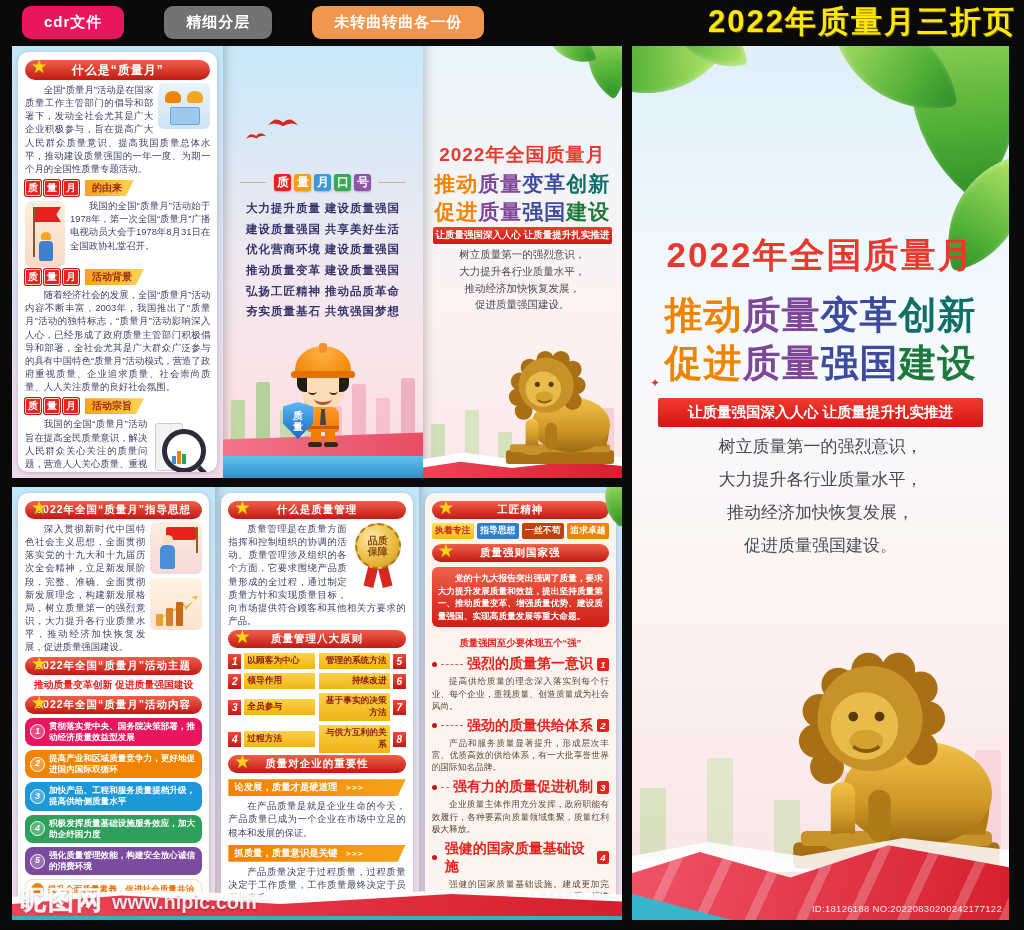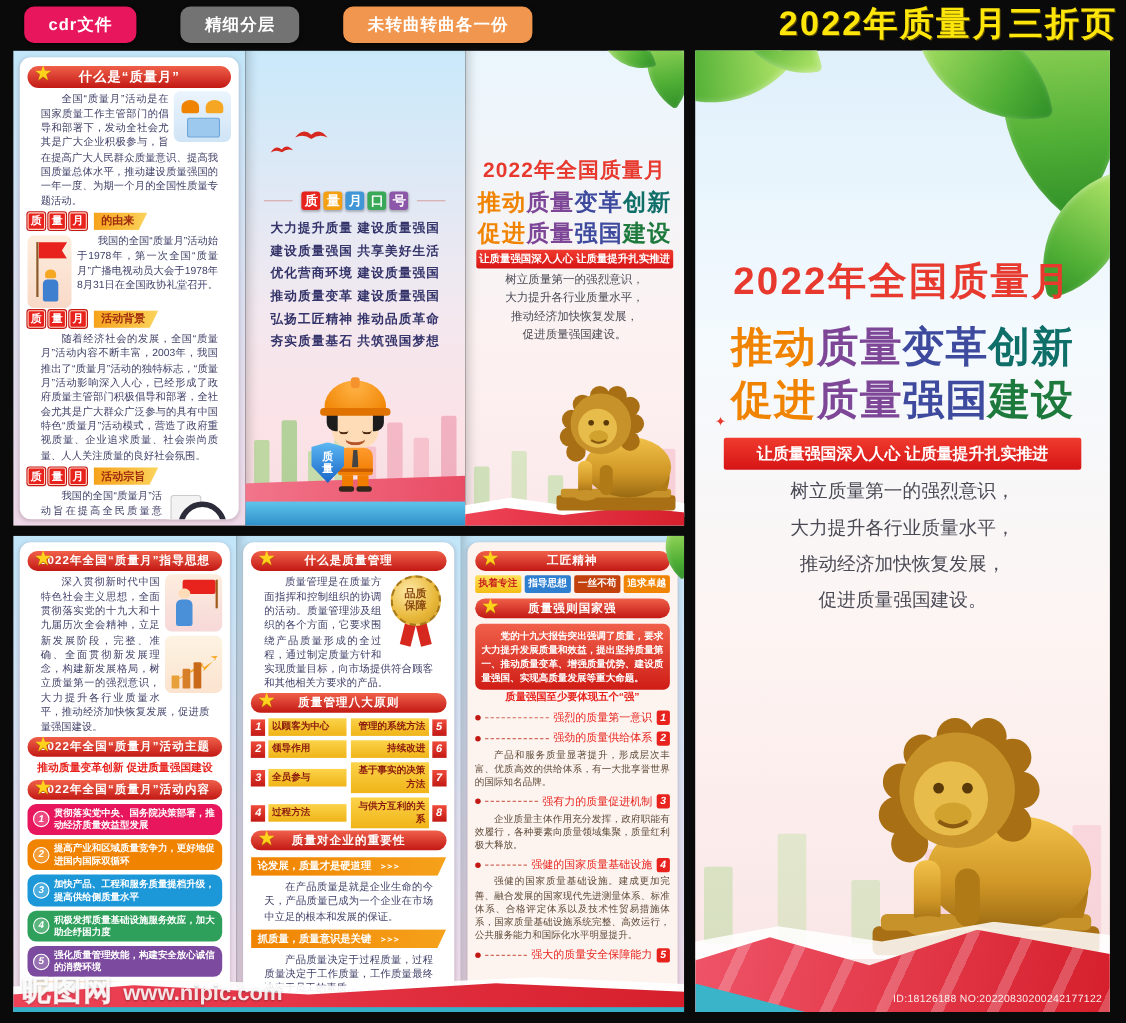--- a/index.html
+++ b/index.html
@@ -22,21 +22,21 @@
   .card{background:#fff;border-radius:10px;height:100%;box-sizing:border-box;padding:6px 7px;overflow:hidden;box-shadow:0 1px 4px rgba(80,40,60,.25);}
   .card.pinkish{background:#fdf3ef;}
   
   .hdr{position:relative;display:flex;align-items:center;justify-content:center;height:20px;border-radius:12px;
        background:linear-gradient(180deg,#f0604a,#c21914);color:#fff;font-weight:bold;font-size:12px;letter-spacing:1px;margin-top:2px;}
   .hdr .star{position:absolute;left:7px;top:-3px;font-size:16px;color:#ffd21e;text-shadow:0 1px 0 #b86a00;}
   .hdr.small{height:18px;font-size:10.5px;}
   .subhdr{display:flex;align-items:center;height:16px;margin:5px 0 2px 0;clear:both;}
   .tchar{width:14px;height:14px;background:#e8231d;border:1px solid #ffd9c9;box-shadow:0 0 0 1px #c21914;color:#fff;font-size:10px;font-weight:bold;display:flex;align-items:center;justify-content:center;margin-right:3px;border-radius:2px;}
   .sbanner{margin-left:3px;background:linear-gradient(90deg,#f6a21b,#fbd35b);color:#9e2a0f;font-weight:bold;font-size:10px;padding:1px 12px 1px 7px;clip-path:polygon(0 0,100% 0,calc(100% - 8px) 100%,0 100%);}
-  .txt{font-size:9.4px;line-height:1.4;color:#3f3f68;text-indent:2em;text-align:justify;margin:3px 12px;}
+  .txt{font-size:9.4px;line-height:1.4;color:#3f3f68;text-indent:2em;text-align:justify;margin:3px 0;}
   
   .ill{position:relative;border-radius:6px;overflow:hidden;}
   .ill.fr{float:right;margin:3px 0 2px 5px;} .ill.fl{float:left;margin:3px 5px 2px 0;}
   .ill-engineers{width:52px;height:46px;background:linear-gradient(180deg,#eaf4fd,#cfe4f6);}
   .ill-engineers i{position:absolute;border-radius:50% 50% 20% 20%;}
   .ill-engineers .h1{left:7px;top:8px;width:16px;height:12px;background:#f08300;}
   .ill-engineers .h2{left:29px;top:8px;width:16px;height:12px;background:#f5a623;}
   .ill-engineers .paper{position:absolute;left:12px;top:24px;width:28px;height:16px;background:#9ec9ef;border-radius:2px;border:1px solid #6ea6d8;}
   .ill-flag{width:40px;height:66px;background:linear-gradient(180deg,#fdeede,#f9d9c8);}
   .ill-flag .pole{position:absolute;left:8px;top:6px;width:2px;height:50px;background:#8a5a2a;}
@@ -128,25 +128,25 @@
   .pcell{display:flex;align-items:center;gap:3px;}
   .pnum{flex:none;width:13px;height:15px;background:linear-gradient(#ef4b3a,#c21914);color:#fff;font-weight:bold;font-style:italic;font-size:10px;display:flex;align-items:center;justify-content:center;}
   .ptxt{flex:1;background:linear-gradient(180deg,#fbd34a,#f0b418);color:#8a1a0e;font-weight:bold;font-size:8.7px;padding:2px 3px;}
   .pcell.right .ptxt{text-align:right;}
   .pbanner{margin-top:6px;background:linear-gradient(90deg,#f08300,#f6a21b);color:#fff;font-weight:bold;font-size:9.4px;padding:2px 8px 2px 6px;display:flex;align-items:center;gap:7px;clip-path:polygon(0 0,100% 0,calc(100% - 8px) 100%,0 100%);clear:both;}
   .arrows{font-size:8px;letter-spacing:-2px;font-weight:900;}
   .tags{display:flex;gap:3px;margin-top:4px;}
   .tag{flex:1;text-align:center;font-size:8.8px;font-weight:bold;padding:2px 0;color:#fff;border-radius:2px;}
   .tg1{background:linear-gradient(#ffe15c,#f5bd14);color:#c8231d;} .tg2{background:#2e7fd0;} .tg3{background:#c2410c;} .tg4{background:#f08300;}
   .redbox{margin-top:5px;background:linear-gradient(180deg,#f0604a,#cf1d16);border-radius:6px;color:#fff;font-size:8.7px;font-weight:bold;line-height:1.45;padding:5px 6px;text-align:justify;text-indent:2em;}
-  .fivetitle{margin-top:0;text-align:center;color:#e8231d;font-weight:bold;font-size:9.4px;}
+  .fivetitle{margin-top:10px;text-align:center;color:#e8231d;font-weight:bold;font-size:9.4px;}
   .srow{display:flex;align-items:center;gap:4px;margin-top:5px;}
   .sdot{flex:none;width:5px;height:5px;border-radius:50%;background:#c21914;}
   .sdash{flex:1;border-top:1px dashed #d06a5a;}
-  .stitle{color:#e8231d;font-weight:normal;font-size:10px;}
+  .stitle{color:#e8231d;font-weight:bold;font-size:14px;}
   .snum{flex:none;width:12px;height:13px;background:#e8231d;color:#fff;font-style:italic;font-weight:bold;font-size:9.5px;display:flex;align-items:center;justify-content:center;border-radius:2px;}
   .stext{font-size:8.7px;color:#5d4a38;line-height:1.4;text-indent:2em;text-align:justify;margin:2px 0 0 0;}
   .in-wave-teal{position:absolute;left:0;right:0;bottom:0;height:12px;background:#35b0c8;z-index:5;}
   .in-wave-red{position:absolute;left:0;right:0;bottom:4px;height:24px;background:linear-gradient(95deg,#ef4458,#d61f2c);clip-path:polygon(0 50%,18% 15%,44% 50%,72% 8%,100% 40%,100% 100%,0 100%);z-index:6;}
   .in-wave-white{position:absolute;left:0;right:0;bottom:16px;height:18px;background:rgba(255,255,255,.9);clip-path:polygon(0 60%,22% 22%,48% 58%,78% 14%,100% 48%,100% 100%,0 100%);z-index:5;}
   
   .preview{position:absolute;left:632px;top:46px;width:377px;height:874px;overflow:hidden;background:linear-gradient(180deg,#dff0fb 0%,#f4fafe 30%,#fdf4f2 62%,#fbeaea 85%,#f8e4e4 100%);}
   .preview .cv-title{top:186px;font-size:35px;letter-spacing:2px;}
   .preview .l1{top:244px;font-size:38px;} .preview .l2{top:292px;font-size:38px;}
   .preview .cv-banner{top:352px;left:7%;right:7%;font-size:14.5px;padding:5px 0;}
@@ -508,20 +508,21 @@
         </div>
         <div class="redbox">党的十九大报告突出强调了质量，要求大力提升发展质量和效益，提出坚持质量第一、推动质量变革、增强质量优势、建设质量强国、实现高质量发展等重大命题。</div>
         <div class="fivetitle">质量强国至少要体现五个“强”</div>
 
         <div class="srow">
             <span class="sdot"></span>
             <span class="sdash"></span>
             <span class="stitle">强烈的质量第一意识</span>
             <span class="snum">1</span>
           </div>
+        <p class="stext">提高供给质量的理念深入落实到每个行业、每个企业，重视质量、创造质量成为社会风尚。</p>
         <div class="srow">
             <span class="sdot"></span>
             <span class="sdash"></span>
             <span class="stitle">强劲的质量供给体系</span>
             <span class="snum">2</span>
           </div>
         <p class="stext">产品和服务质量显著提升，形成层次丰富、优质高效的供给体系，有一大批享誉世界的国际知名品牌。</p>
         <div class="srow">
             <span class="sdot"></span>
             <span class="sdash"></span>

